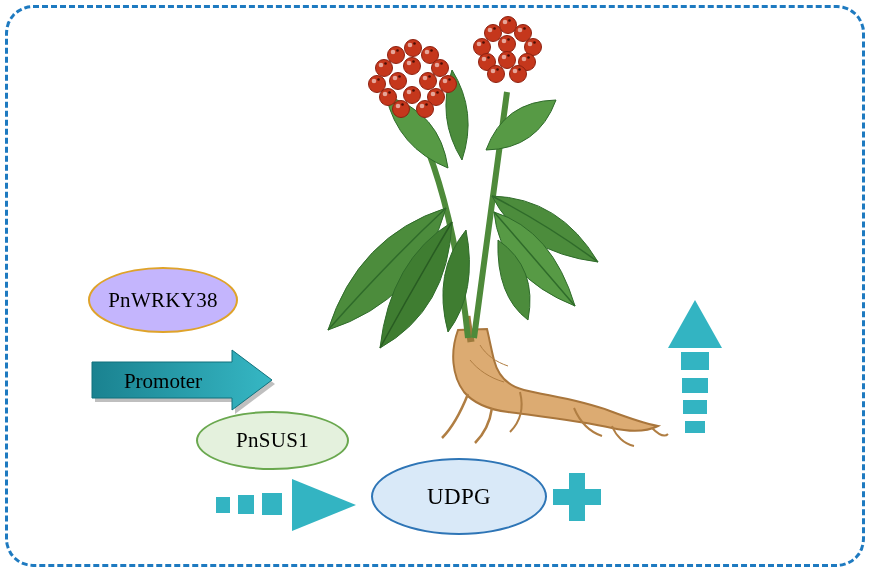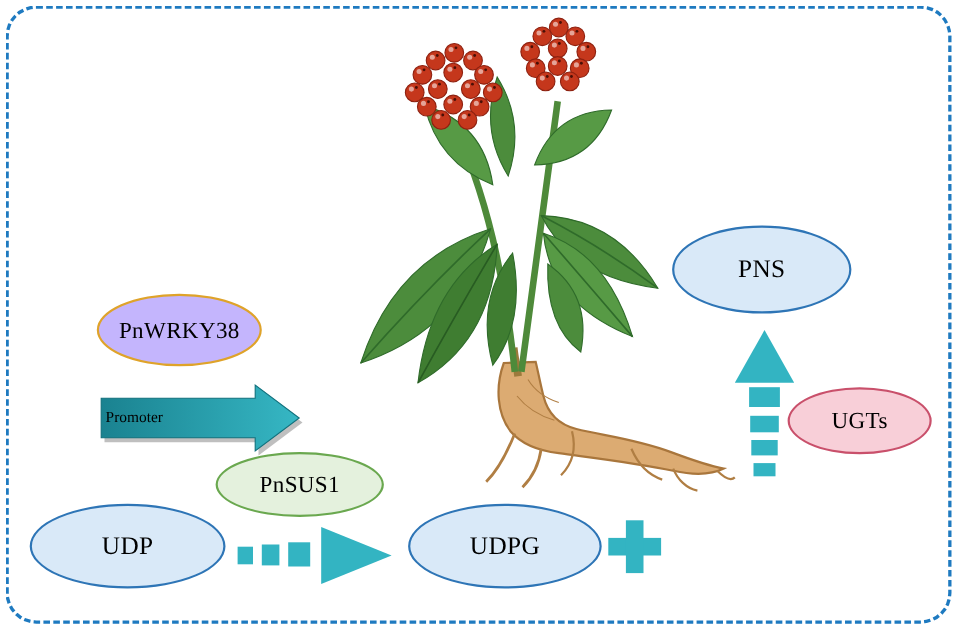--- a/index.html
+++ b/index.html
@@ -25,22 +25,22 @@
   .n-udp   { left:27px;  top:458px; width:178px; height:77px; }
   .n-udpg  { left:371px; top:458px; width:176px; height:77px;align-items:center; }
   .n-ppd   { left:612px; top:458px; width:233px; height:77px; }
   .n-pns   { left:611px; top:205px; width:163px; height:80px; }
   .n-ugts  { left:716px; top:352px; width:131px; height:61px; }
   .n-wrky  { left:88px;  top:267px; width:150px; height:66px; }
   .n-sus   { left:196px; top:411px; width:153px; height:59px; }
 
   .promoter-label {
     position:absolute; left:96px; top:366px; width:134px; height:30px;
-    display:flex; align-items:center; justify-content:flex-start;
-    font-size:14px; color:#000;
+    display:flex; align-items:center; justify-content:center;
+    font-size:21px; color:#000;
   }
 </style>
 </head>
 <body>
 
 <div class="canvas">
 
   <svg class="artwork" viewBox="0 0 870 572" xmlns="http://www.w3.org/2000/svg">
     <defs>
       <linearGradient id="promGrad" x1="0" y1="0" x2="1" y2="0">
@@ -144,31 +144,22 @@
   </div>
 
   <div class="promoter-label">
     <span>Promoter</span>
   </div>
 
   <div class="node node-green n-sus">
     <span>PnSUS1</span>
   </div>
 
-  <div class="node node-blue n-udp">
-    <span>UDP</span>
-  </div>
 
   <div class="node node-blue n-udpg">
     <span>UDPG</span>
   </div>
 
 
-  <div class="node node-pink n-ugts">
-    <span>UGTs</span>
-  </div>
 
-  <div class="node node-blue n-pns">
-    <span>PNS</span>
-  </div>
 
   <div class="frame"></div>
 </div>
 
 </body></html>

